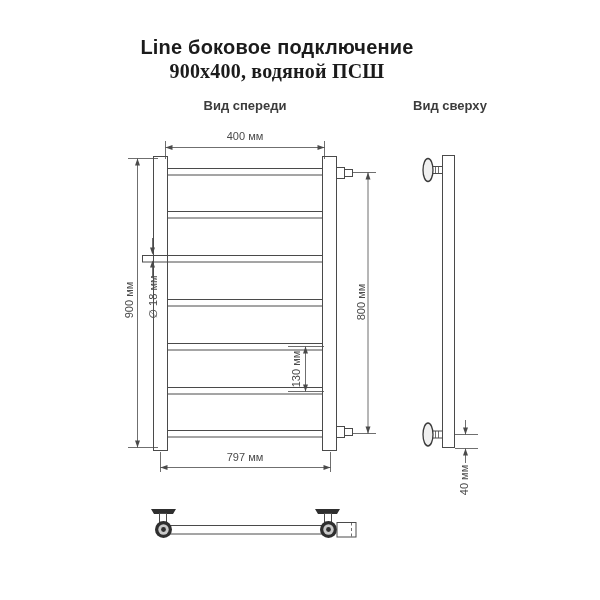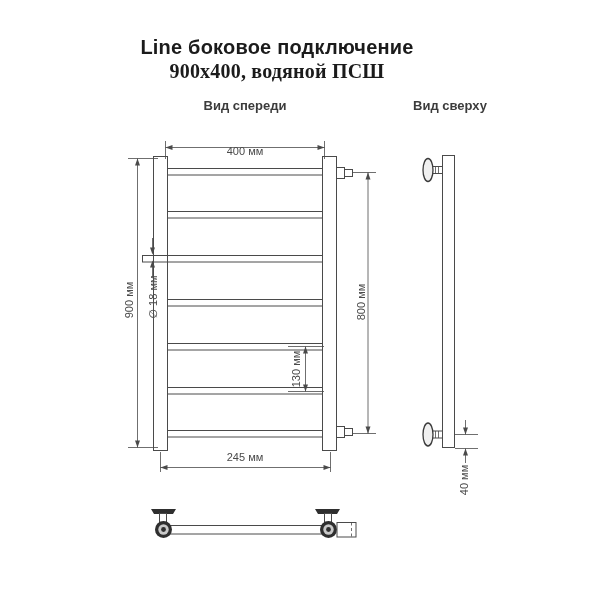--- a/index.html
+++ b/index.html
@@ -32,22 +32,22 @@
 <body>
 
 <div class="canvas">
 
   <div class="title-line" style="top:36px;">Line боковое подключение</div>
   <div class="title-line" style="top:60px;font-family:Liberation Serif, serif;">900x400, водяной ПСШ</div>
 
   <div class="view-label" style="left:245px;top:105px;">Вид спереди</div>
   <div class="view-label" style="left:450px;top:105px;">Вид сверху</div>
 
-  <div class="dim-text" style="left:245px;top:151px;text-align:right;">400 мм</div>
-  <div class="dim-text" style="left:245px;top:457px;">245 мм</div>
+  <div class="dim-text" style="left:245px;top:136px;text-align:right;">400 мм</div>
+  <div class="dim-text" style="left:245px;top:457px;">797 мм</div>
   <div class="dim-text vert" style="left:129px;top:300px;">900 мм</div>
   <div class="dim-text vert" style="left:153px;top:297px;">∅ 18 мм</div>
   <div class="dim-text vert" style="left:361px;top:302px;">800 мм</div>
   <div class="dim-text vert" style="left:296px;top:369px;">130 мм</div>
   <div class="dim-text vert" style="left:464px;top:480px;">40 мм</div>
 
   <svg width="600" height="600" viewBox="0 0 600 600">
 
     <g>
 

